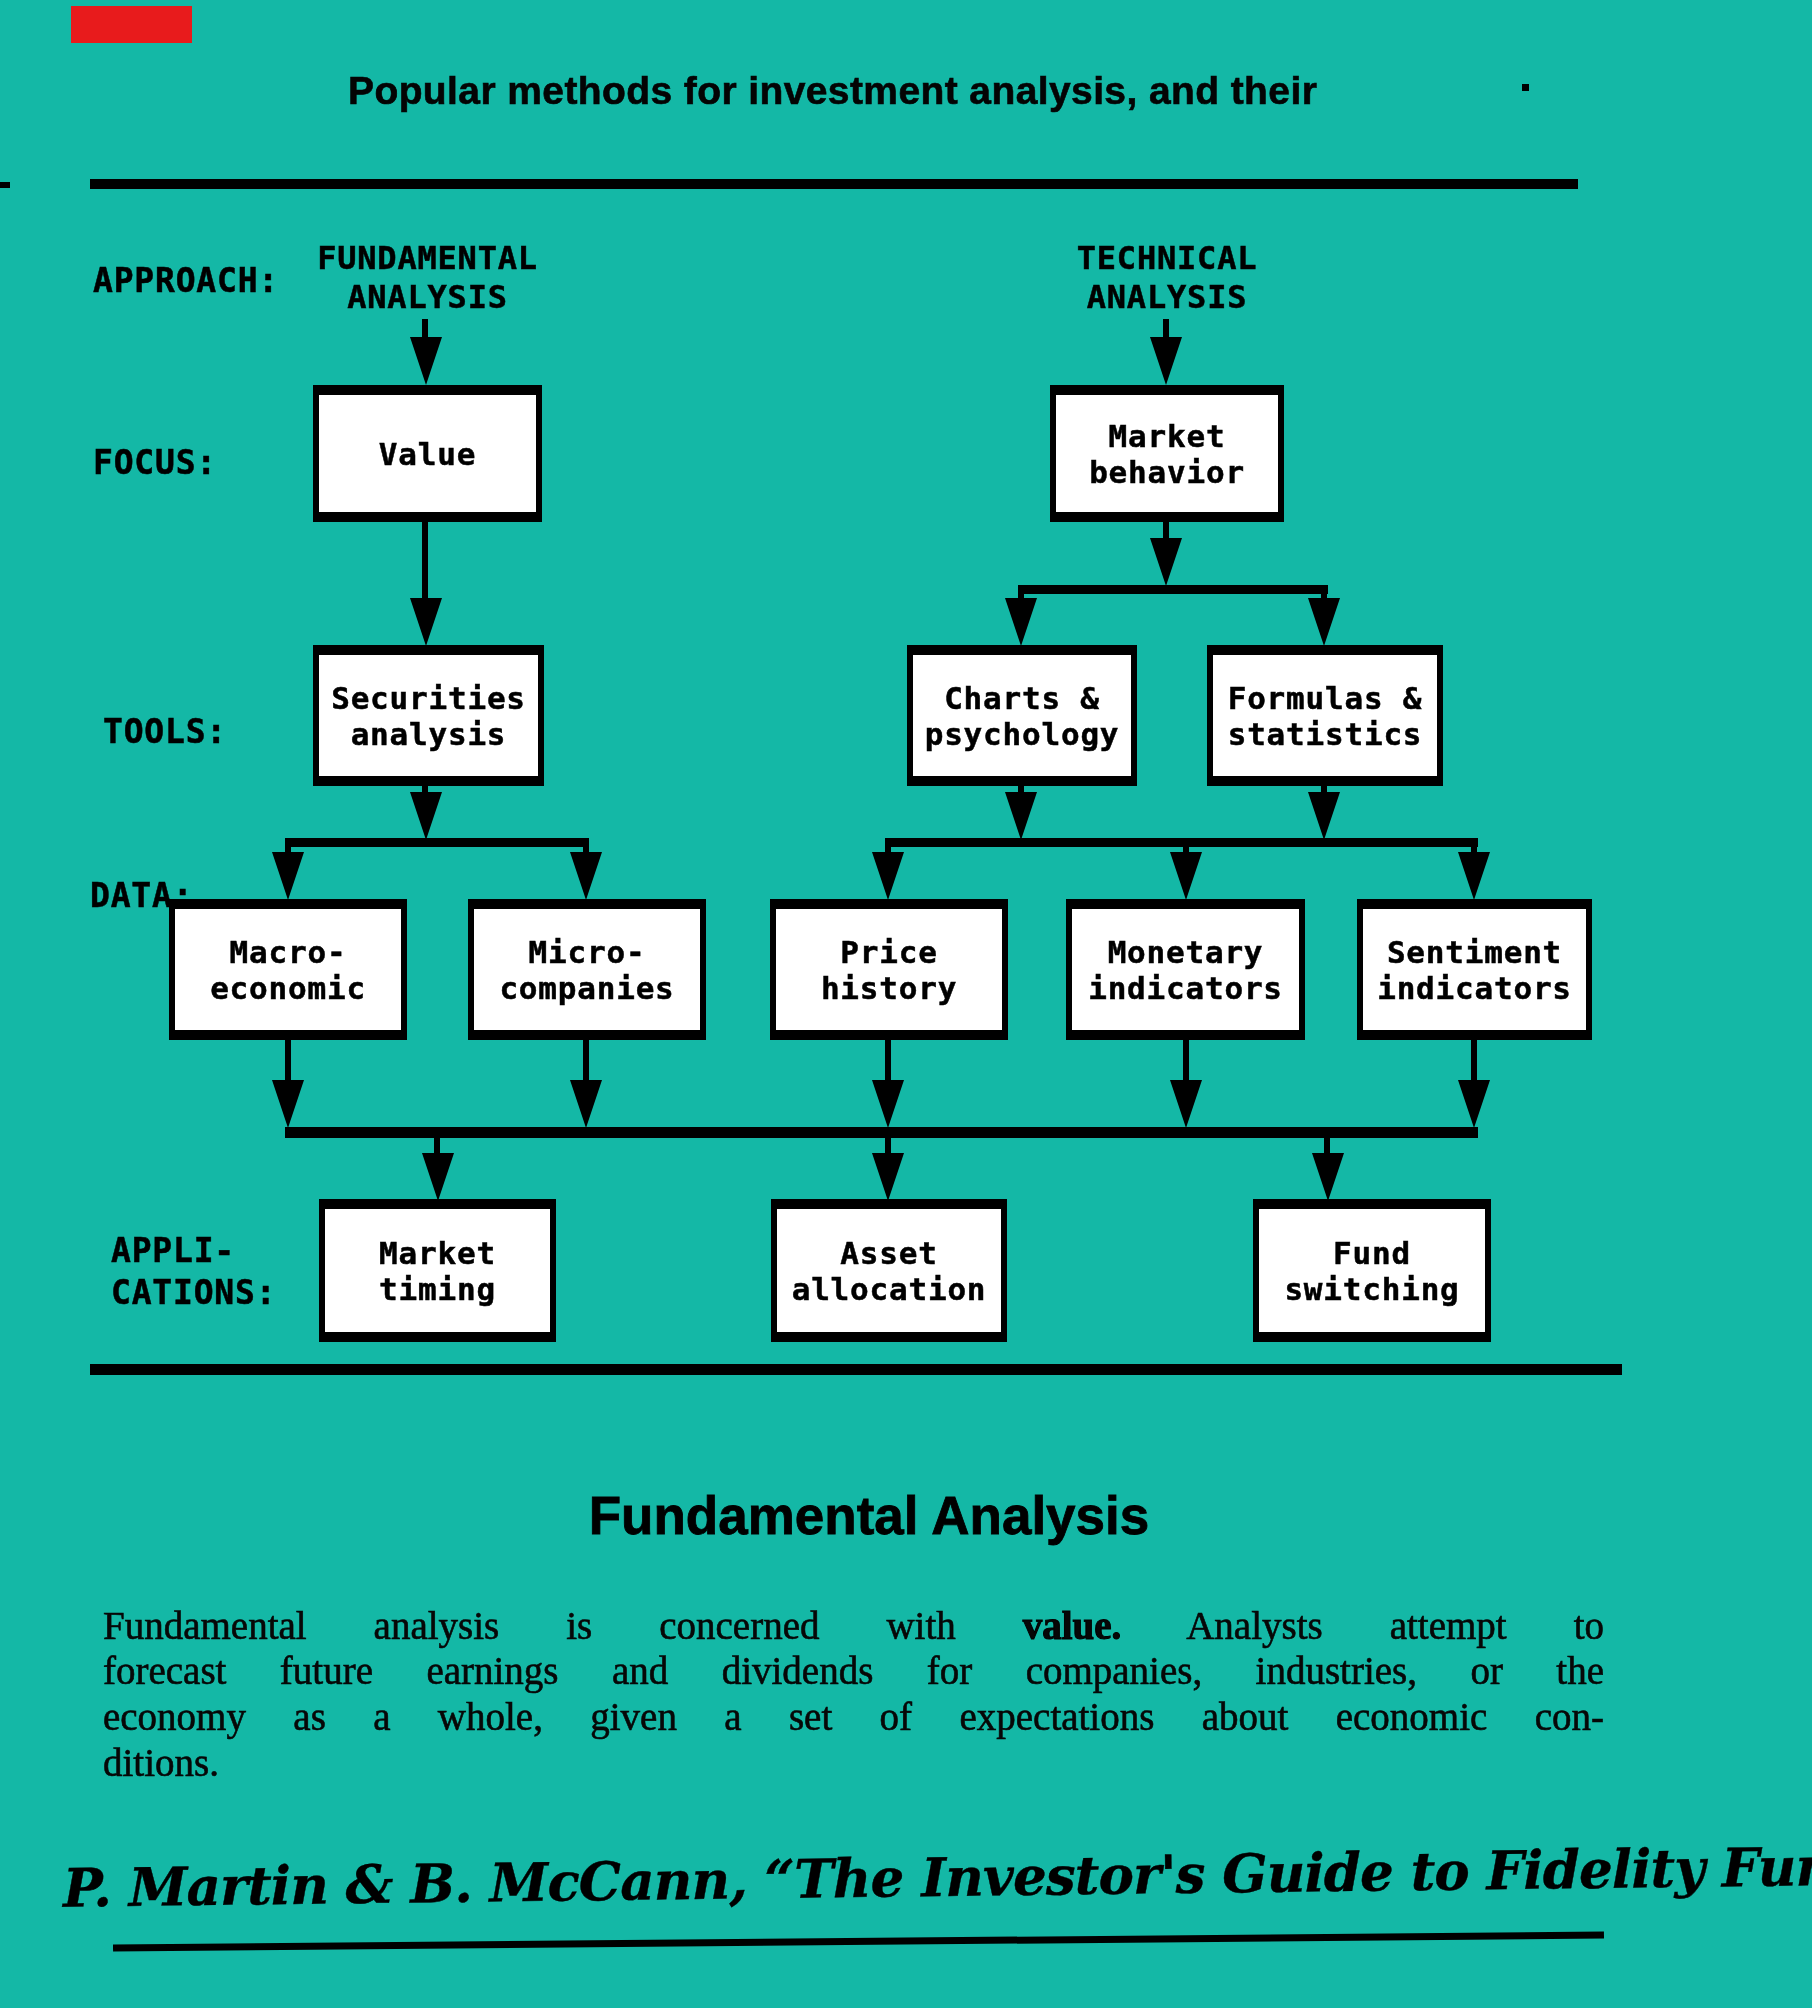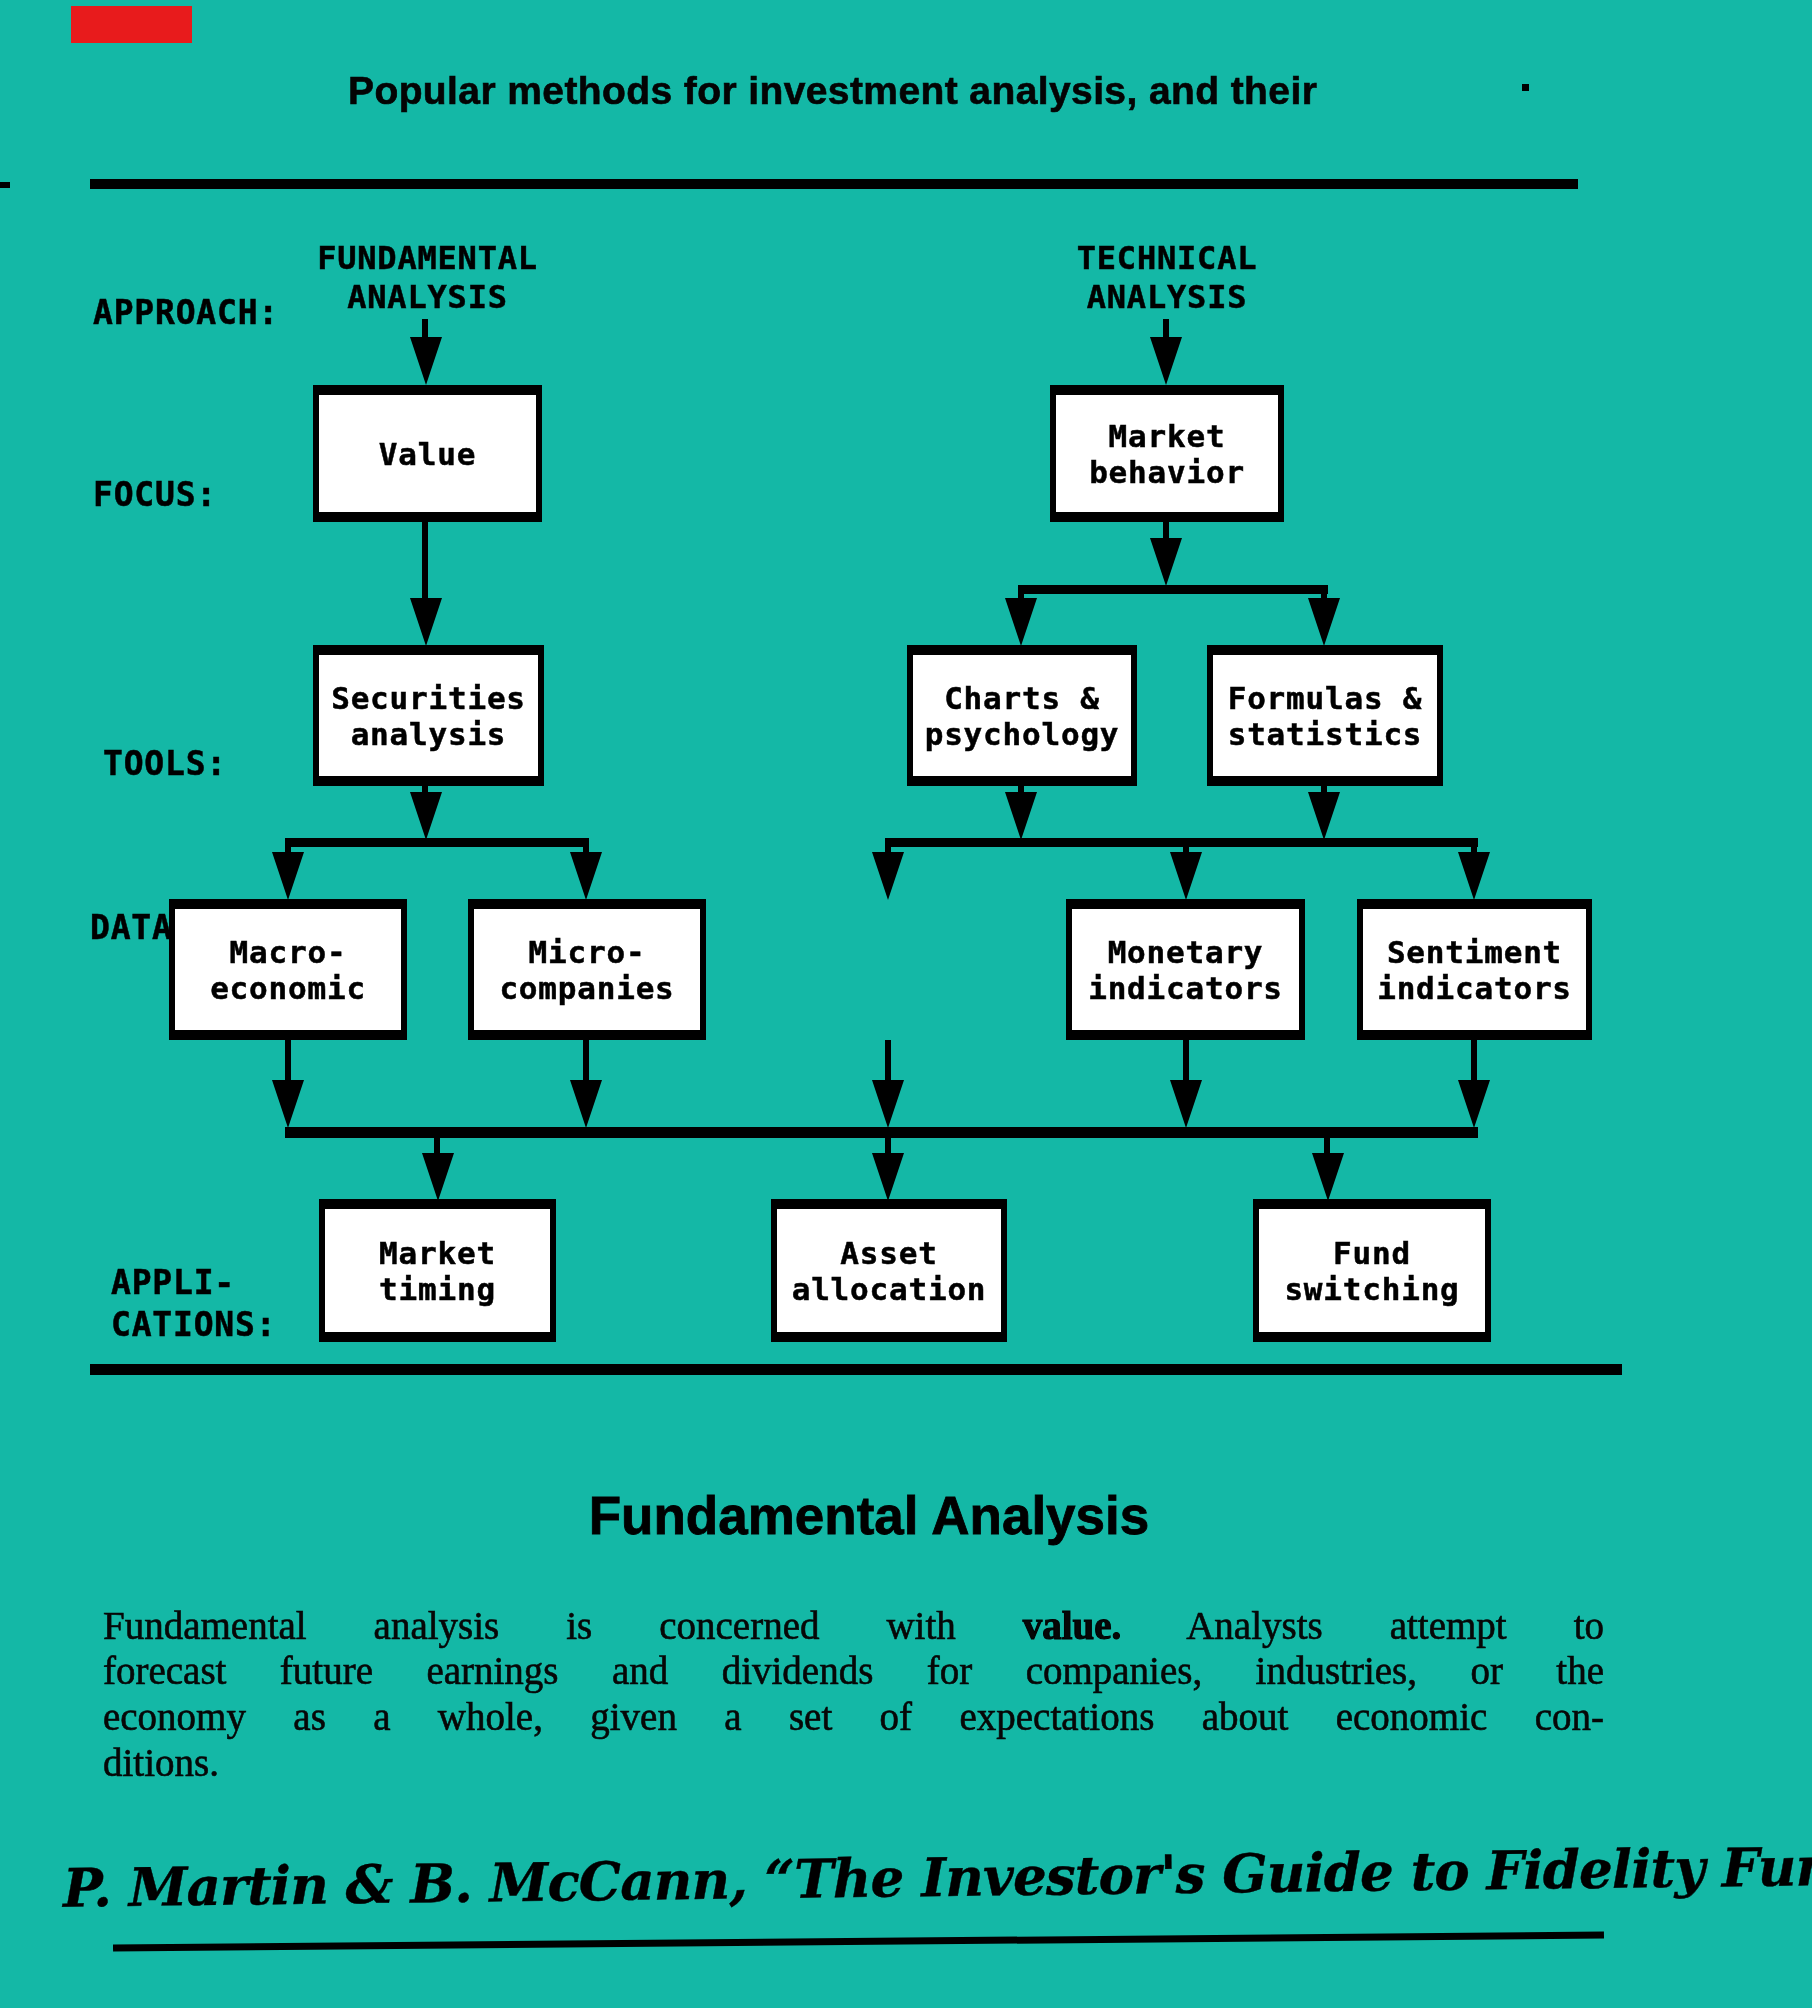--- a/index.html
+++ b/index.html
@@ -8,21 +8,21 @@
         font-family:"DejaVu Sans Mono",monospace;overflow:hidden;}
 
   .red-mark{position:absolute;left:71px;top:6.4px;width:121px;height:37px;}
 
   .scan-title{position:absolute;font-family:"Liberation Sans",sans-serif;font-weight:bold;
         font-size:39px;letter-spacing:0.4px;color:#040404;-webkit-text-stroke:0.6px #040404;
         white-space:nowrap;}
   .rule{position:absolute;background:#000;}
 
   .rowlabel{position:absolute;font-weight:bold;font-size:33px;line-height:42px;
-        letter-spacing:0.8px;white-space:pre-line;margin-top:32px;-webkit-text-stroke:0.5px #000;}
+        letter-spacing:0.8px;white-space:pre-line;-webkit-text-stroke:0.5px #000;}
   .bheader{position:absolute;font-weight:bold;font-size:32px;line-height:39px;
         text-align:center;white-space:pre-line;letter-spacing:0.8px;-webkit-text-stroke:0.5px #000;}
 
   .dbox{position:absolute;background:#fff;border:6.4px solid #000;
         border-top-width:10.5px;border-bottom-width:10.5px;
         display:flex;align-items:center;justify-content:center;}
   .dbox span{font-weight:bold;font-size:31px;line-height:36px;text-align:center;
         white-space:pre-line;letter-spacing:0.8px;-webkit-text-stroke:0.5px #000;}
 
   .vline{position:absolute;width:5.6px;background:#000;}
@@ -131,20 +131,24 @@
   <div class="ah" style="left:1458px;top:852px;"></div>
 
   <div class="dbox" style="left:169px;top:899px;width:238px;height:141px;">
       <span>Macro-
 economic</span>
     </div>
   <div class="dbox" style="left:468px;top:899px;width:238px;height:141px;">
       <span>Micro-
 companies</span>
     </div>
+  <div class="dbox" style="left:770px;top:899px;width:238px;height:141px;">
+      <span>Price
+history</span>
+    </div>
   <div class="dbox" style="left:1066px;top:899px;width:239px;height:141px;">
       <span>Monetary
 indicators</span>
     </div>
   <div class="dbox" style="left:1357px;top:899px;width:235px;height:141px;">
       <span>Sentiment
 indicators</span>
     </div>
 
   <div class="vline" style="left:285px;top:1040px;height:47px;"></div>

